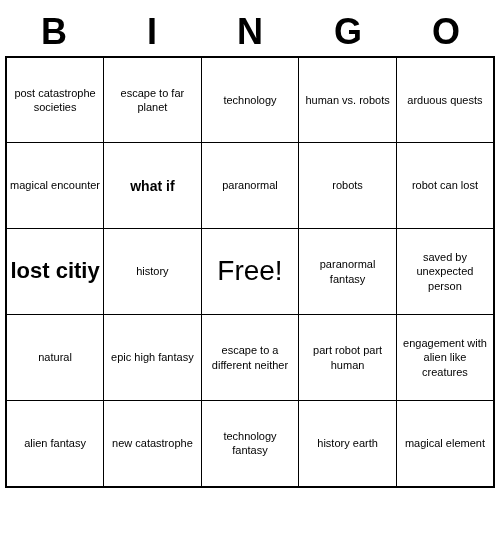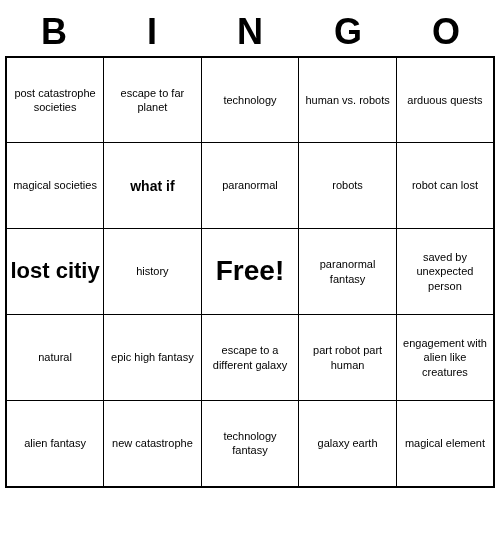--- a/index.html
+++ b/index.html
@@ -61,21 +61,21 @@
       font-weight: bold;
     }
 
     .bingo-grid td.medium-text {
       font-size: 14px;
       font-weight: bold;
     }
 
     .bingo-grid td.free-cell {
       font-size: 28px;
-      font-weight: bold;
+      font-weight: normal;
     }
   </style>
 </head>
 <body>
 
 <div class="bingo-container">
   <div class="bingo-header">
     <div class="bingo-header-cell">B</div>
     <div class="bingo-header-cell">I</div>
     <div class="bingo-header-cell">N</div>
@@ -86,42 +86,42 @@
   <table class="bingo-grid">
     <tbody id="grid-body">
     <tr>
           <td>post catastrophe societies</td>
           <td>escape to far planet</td>
           <td>technology</td>
           <td>human vs. robots</td>
           <td>arduous quests</td>
         </tr>
         <tr>
-          <td>magical societies</td>
+          <td>magical encounter</td>
           <td class="medium-text">what if</td>
           <td>paranormal</td>
           <td>robots</td>
           <td>robot can lost</td>
         </tr>
         <tr>
           <td class="large-text">lost citiy</td>
           <td>history</td>
           <td class="free-cell">Free!</td>
           <td>paranormal fantasy</td>
           <td>saved by unexpected person</td>
         </tr>
         <tr>
           <td>natural</td>
           <td>epic high fantasy</td>
-          <td>escape to a different galaxy</td>
+          <td>escape to a different neither</td>
           <td>part robot part human</td>
           <td>engagement with alien like creatures</td>
         </tr>
         <tr>
           <td>alien fantasy</td>
           <td>new catastrophe</td>
           <td>technology fantasy</td>
-          <td>galaxy earth</td>
+          <td>history earth</td>
           <td>magical element</td>
         </tr>
       </tbody>
   </table>
 </div>
 
 </body></html>

